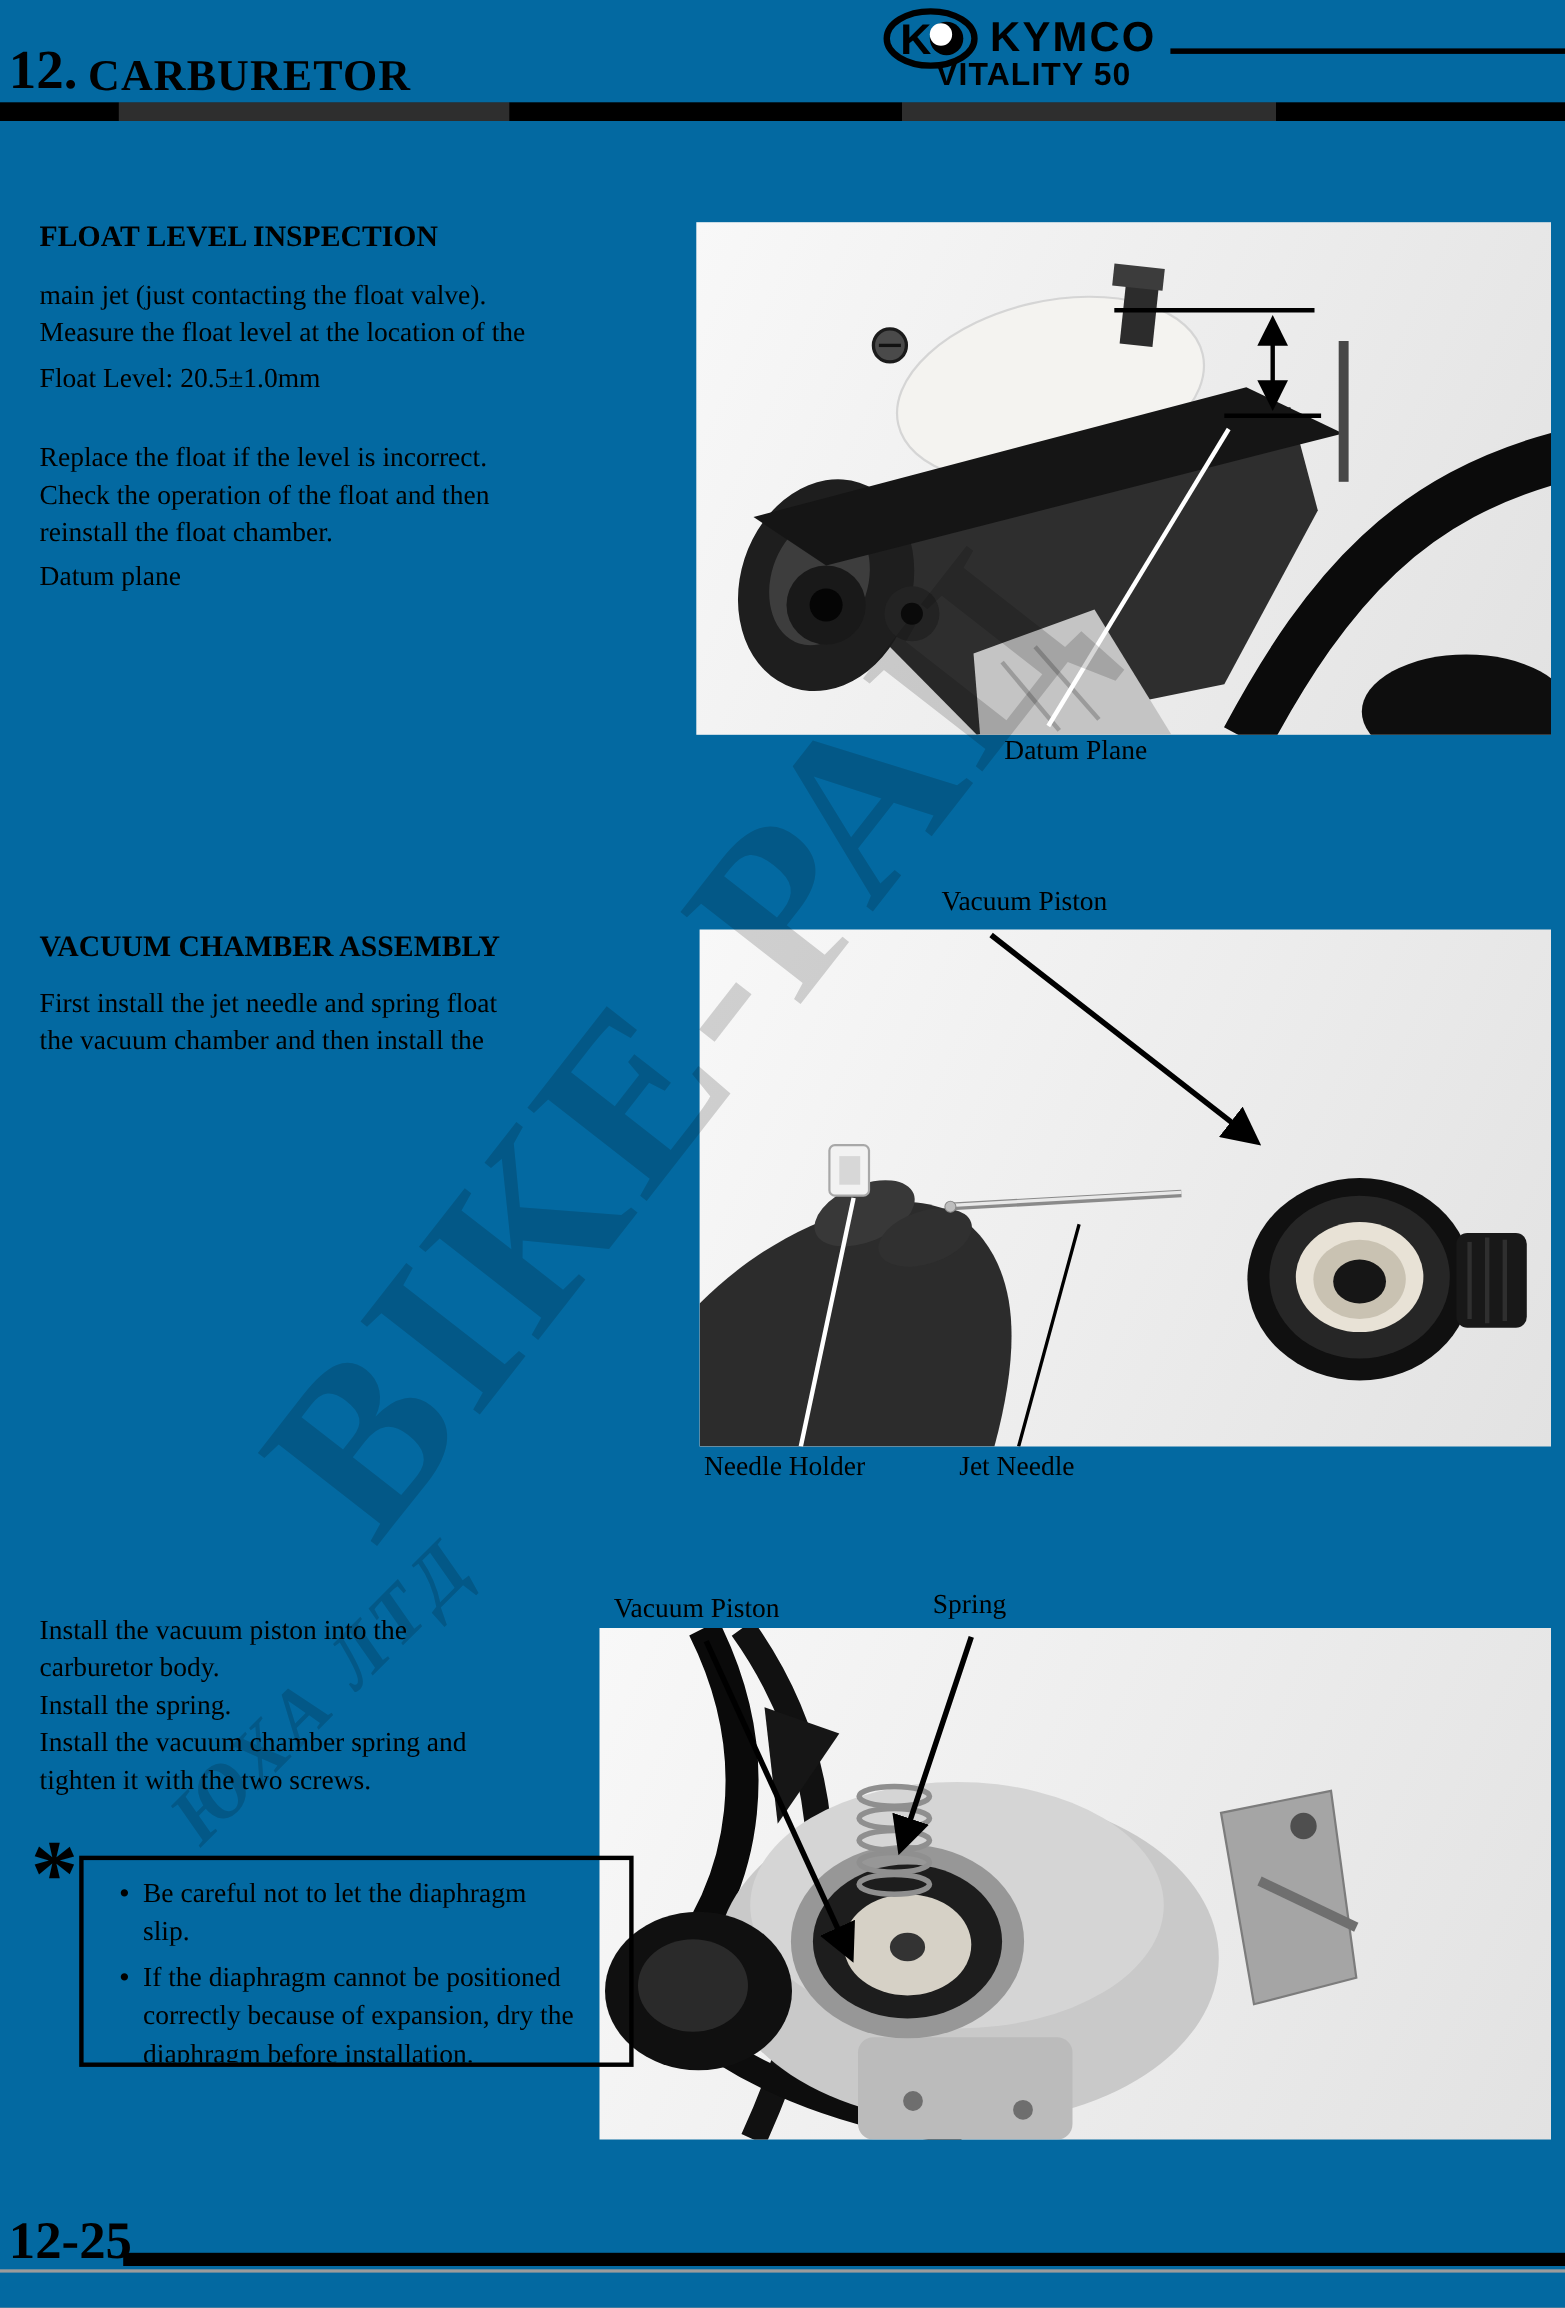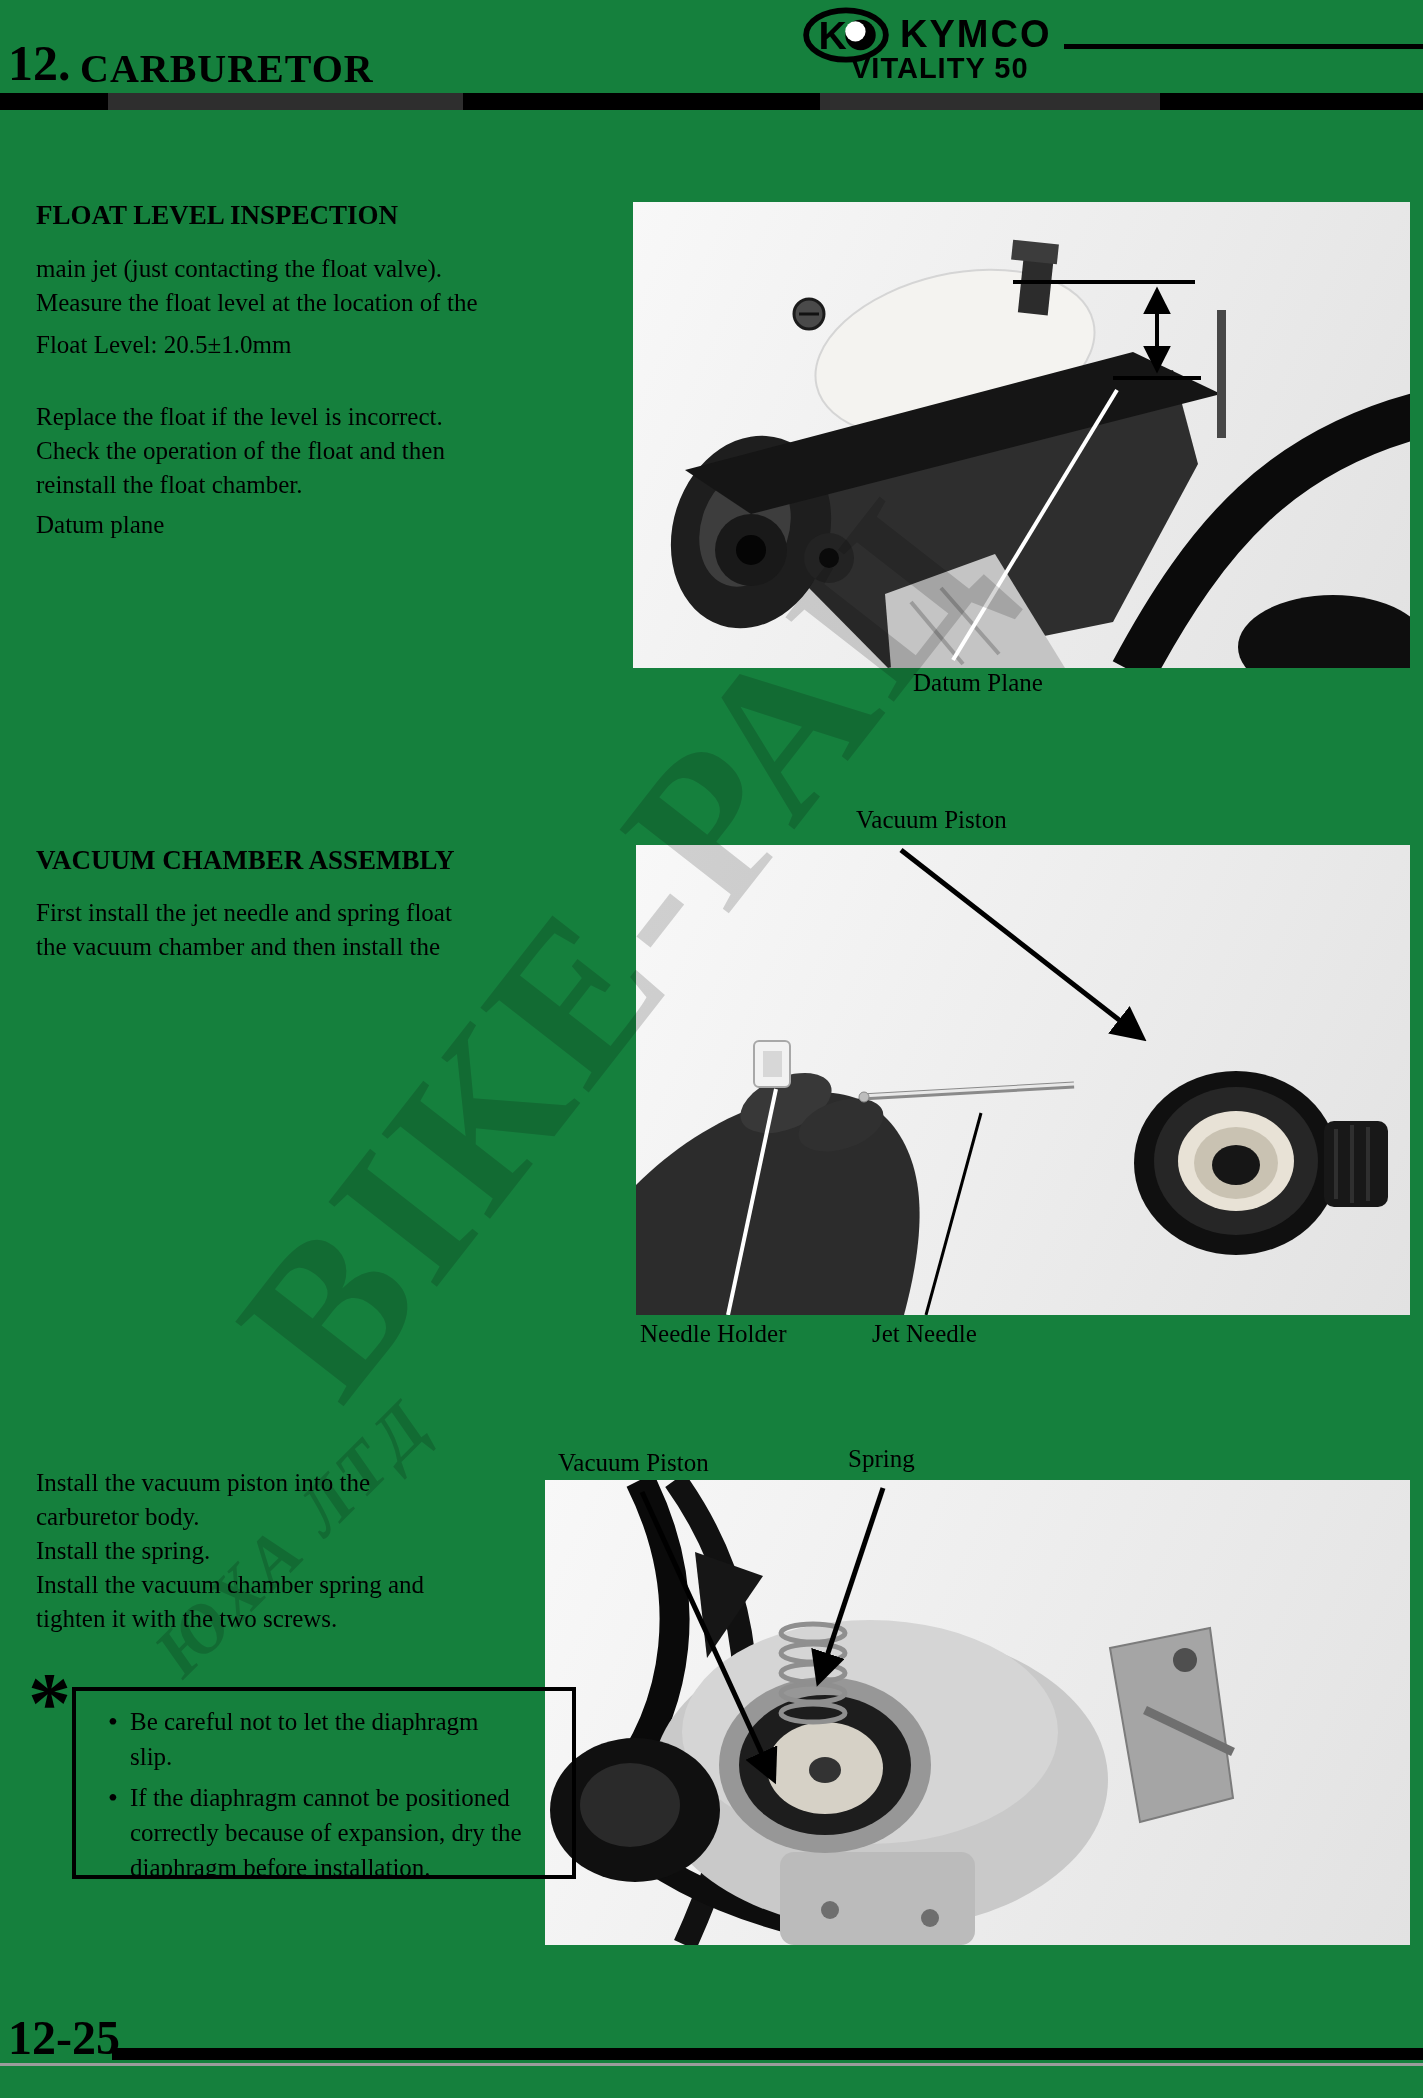--- a/index.html
+++ b/index.html
@@ -1,16 +1,16 @@
 <!DOCTYPE html>
 <html><head>
 <meta charset="utf-8">
 <style>
   html,body{margin:0;padding:0;background:#9a9a9a;}
-  .page{position:relative;width:1423px;height:2098px;background:#15803d;overflow:hidden;
+  .page{position:relative;width:1423px;height:2098px;background:#0369a1;overflow:hidden;
         font-family:"Liberation Serif",serif;color:#000;margin:0 auto;}
   .abs{position:absolute;}
   .body-text{font-size:25px;line-height:34px;z-index:10;}
   .sec-heading{font-size:27px;font-weight:bold;z-index:10;}
   .caption{font-size:25px;z-index:12;white-space:nowrap;}
   .photo{background:linear-gradient(115deg,#f8f8f8 0%,#ececec 55%,#e2e2e2 100%);z-index:1;}
   .photo svg{display:block;width:100%;height:100%;}
   .chapter-num{font-size:50px;font-weight:bold;z-index:10;}
   .chapter-title{font-size:40px;font-weight:bold;letter-spacing:1px;z-index:10;}
   .brand-word{font-family:"Liberation Sans",sans-serif;font-weight:bold;font-size:38px;letter-spacing:2px;z-index:10;}

